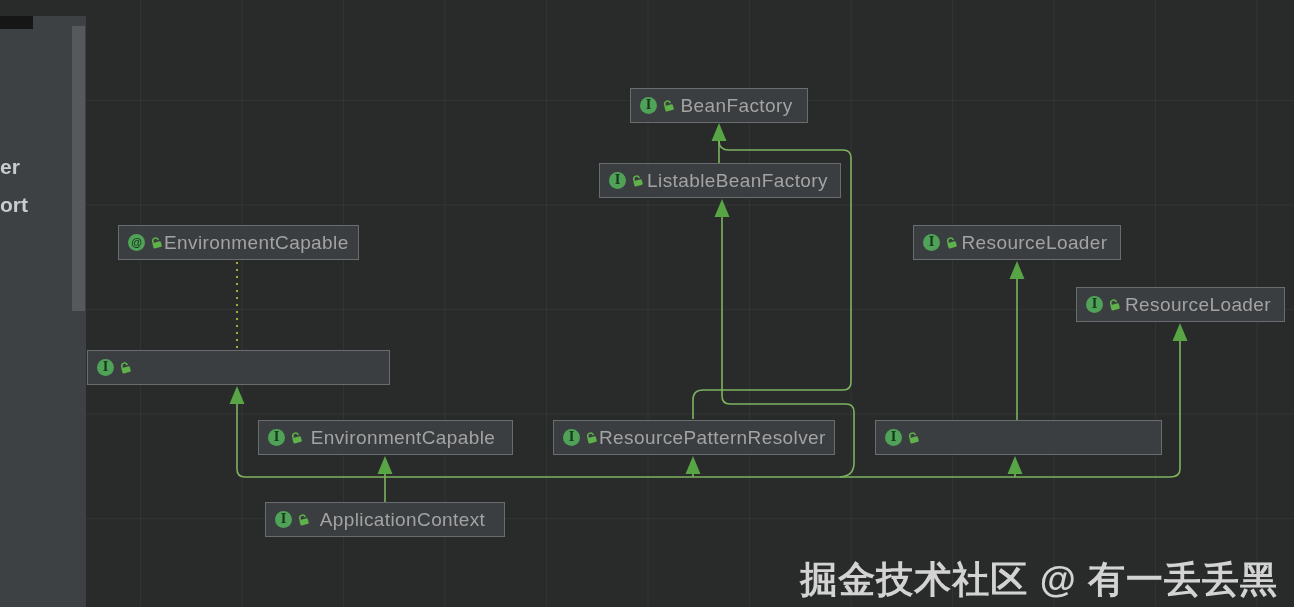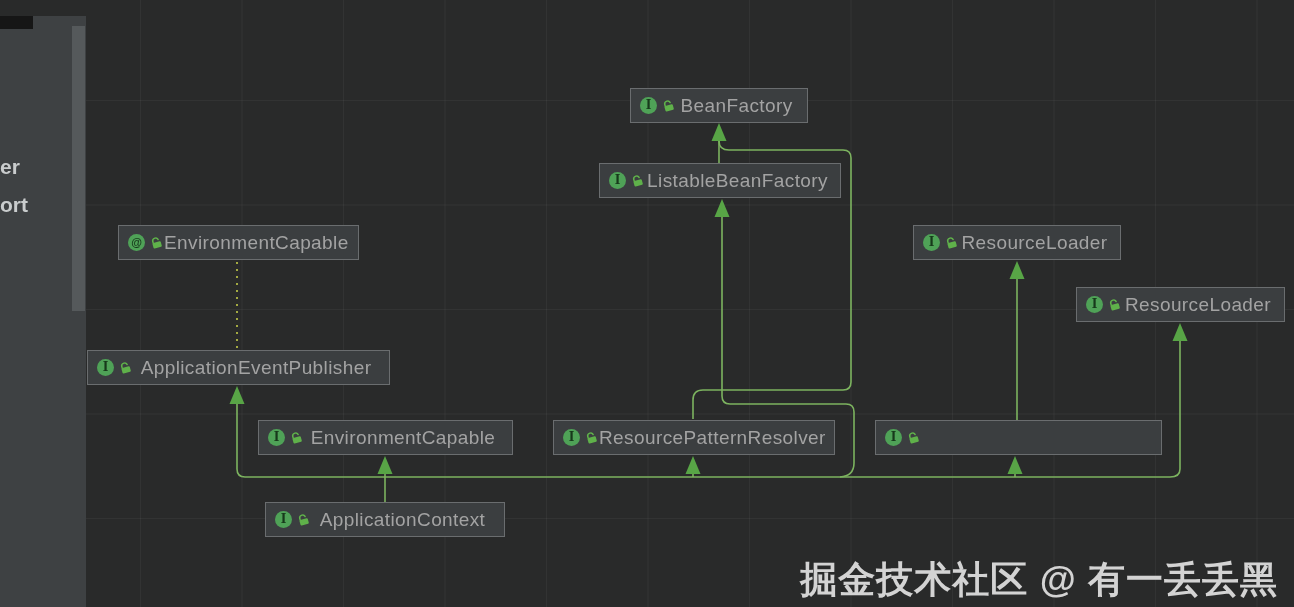--- a/index.html
+++ b/index.html
@@ -122,21 +122,20 @@
       </svg></span>
   <span class="nlabel">ResourceLoader</span>
 </div>
 
 <div class="node" style="left:87px;top:350px;width:303px;">
   <span class="circ">I</span>
   <span class="lockwrap"><svg width="14" height="13" viewBox="0 0 14 13">
         <path d="M3.2 6.2 V4.6 a2.9 2.9 0 0 1 5.8 0" fill="none" stroke="#5fb14a" stroke-width="1.5"></path>
         <rect x="2.2" y="6" width="8.6" height="5.6" rx="1" fill="#5fb14a"></rect>
       </svg></span>
-  <span class="nlabel">ApplicationEventPublisher</span>
 </div>
 
 <div class="node" style="left:258px;top:420px;width:255px;">
   <span class="circ">I</span>
   <span class="lockwrap"><svg width="14" height="13" viewBox="0 0 14 13">
         <path d="M3.2 6.2 V4.6 a2.9 2.9 0 0 1 5.8 0" fill="none" stroke="#5fb14a" stroke-width="1.5"></path>
         <rect x="2.2" y="6" width="8.6" height="5.6" rx="1" fill="#5fb14a"></rect>
       </svg></span>
   <span class="nlabel">EnvironmentCapable</span>
 </div>

